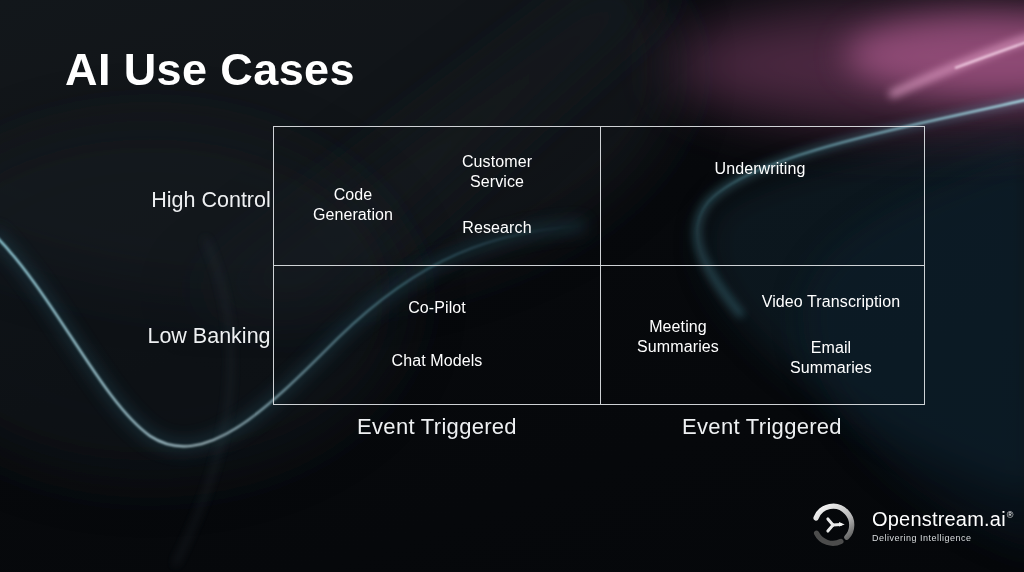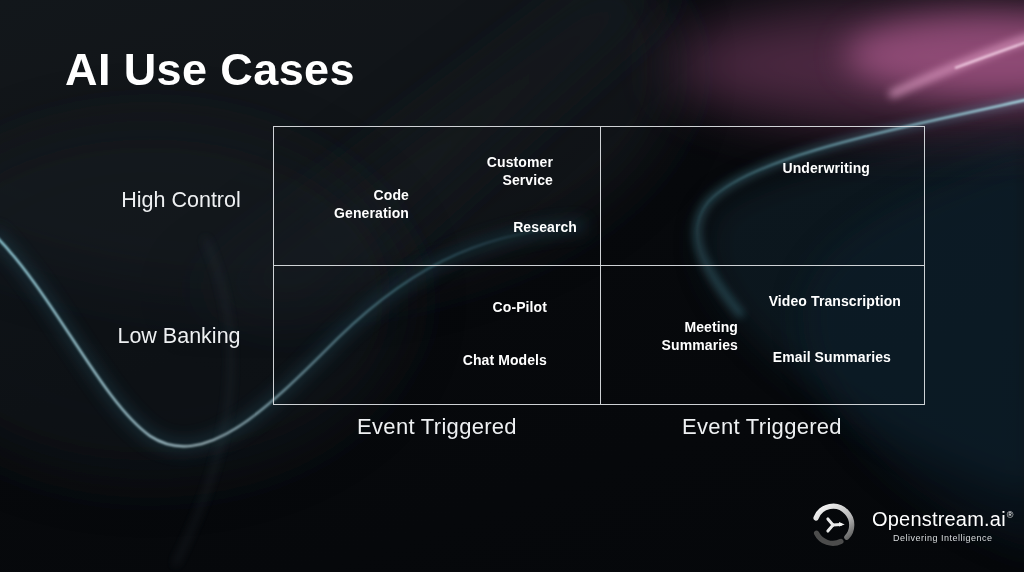--- a/index.html
+++ b/index.html
@@ -62,24 +62,24 @@
   }
   .cell { position: absolute; }
   .cell-tl { left: 0;     top: 0;     width: 327px; height: 139px; }
   .cell-tr { left: 327px; top: 0;     width: 321px; height: 139px; }
   .cell-bl { left: 0;     top: 139px; width: 327px; height: 138px; }
   .cell-br { left: 327px; top: 139px; width: 321px; height: 138px; }
 
   .item {
     position: absolute;
     transform: translate(-50%, -50%);
-    text-align: right;
+    text-align: center;
     color: #ffffff;
-    font-weight: 700;
-    font-size: 14px;
+    font-weight: 400;
+    font-size: 16px;
     line-height: 1.28;
     letter-spacing: 0.1px;
   }
   
   .cell-tl .i0 { left: 79px;  top: 78px;  width: 112px; }  
   .cell-tl .i1 { left: 223px; top: 45px;  width: 112px; }  
   .cell-tl .i2 { left: 223px; top: 101px; width: 160px; }  
   .cell-tr .i0 { left: 159px; top: 42px;  width: 220px; }  
   .cell-tr .i1 { left: 160px; top: 97px;  width: 130px; }  
   .cell-bl .i0 { left: 163px; top: 42px;  width: 220px; }  
@@ -90,39 +90,39 @@
 
   
   .row-label, .col-label {
     position: absolute;
     transform: translate(-50%, -50%);
     color: #eef0f2;
     font-weight: 400;
     white-space: nowrap;
     z-index: 2;
   }
-  .row-label { font-size: 21.5px; }
+  .row-label { font-size: 21.5px; margin-left: 30px; }
   .row-high { left: 181px; top: 200px; }
   .row-low  { left: 179px; top: 336px; }
   .col-label { font-size: 22px; letter-spacing: 0.3px; }
   .col-prompt { left: 437px; top: 427px; }
   .col-event  { left: 762px; top: 427px; }
 
   
   .logo {
     position: absolute;
     left: 805px;
     top: 497px;
     display: flex;
     align-items: center;
     gap: 11px;
     z-index: 2;
   }
   .logo-mark { width: 56px; height: 56px; display: block; }
-  .logo-text { display: flex; flex-direction: column; align-items: center; }
+  .logo-text { display: flex; flex-direction: column; align-items: flex-start; }
   .brand {
     color: #ffffff;
     font-size: 20px;
     font-weight: 500;
     letter-spacing: 0.2px;
     line-height: 1.1;
     white-space: nowrap;
   }
   .brand sup {
     font-size: 9px;

